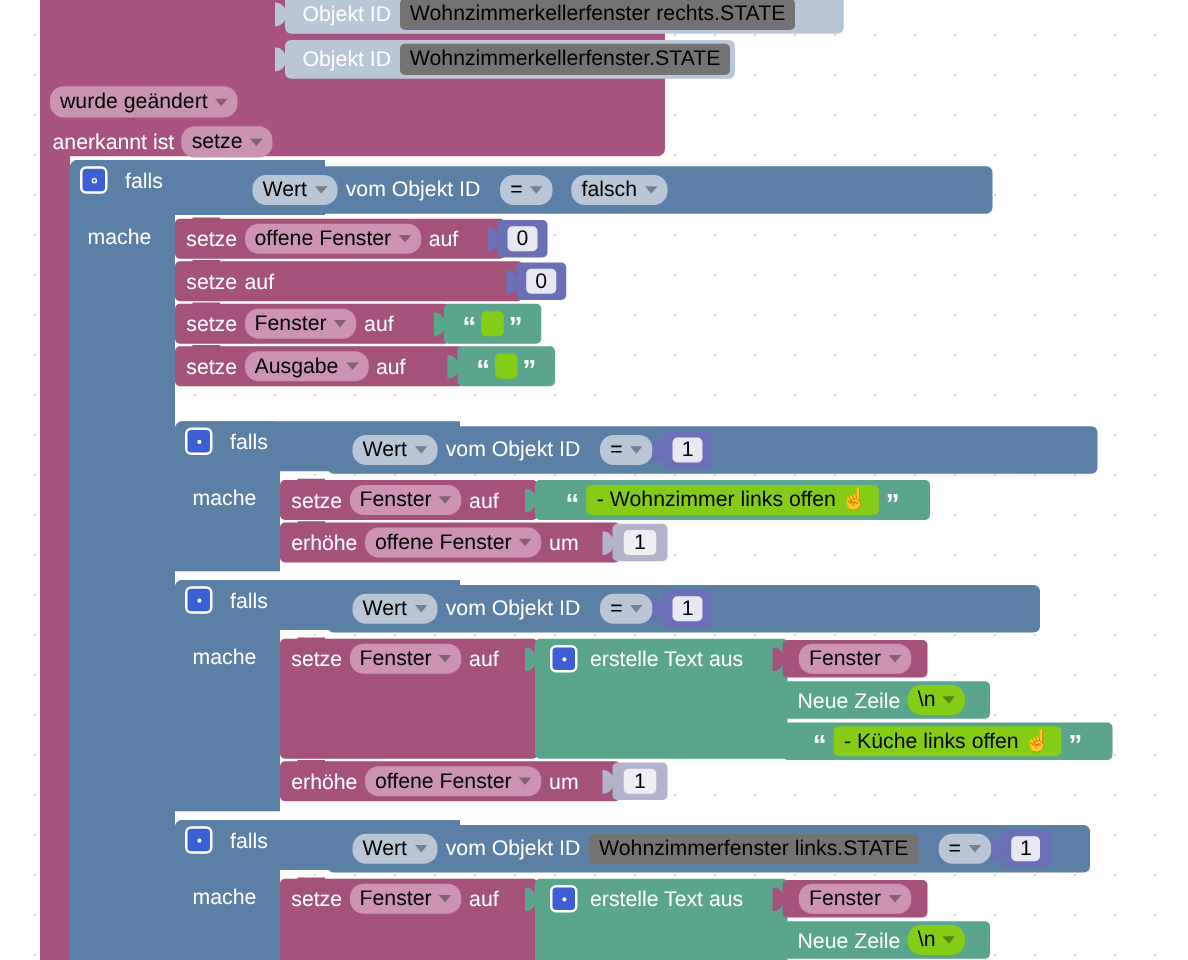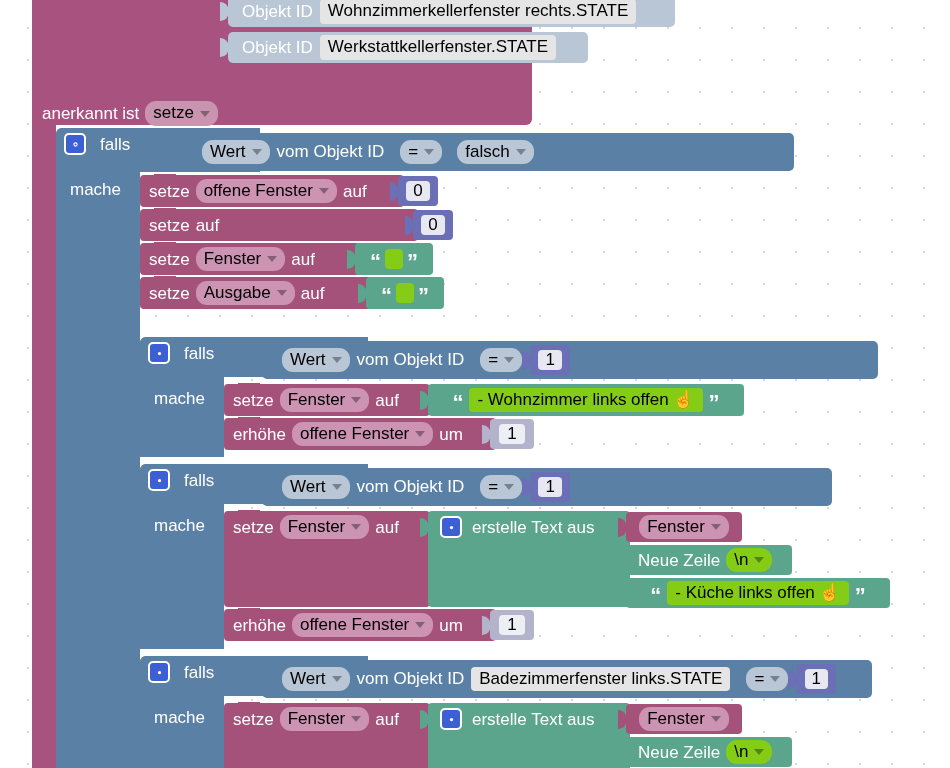--- a/index.html
+++ b/index.html
@@ -46,21 +46,21 @@
   .c-math   { background: #6b6fb5; }      
   .c-objid  { background: #b9c6d6; }      
   .c-shadow { background: #b3b3cc; }      
   .c-comment{ background: #ffff00; }      
 
   .f-event  { background: #c994b0; }
   .f-ctrl   { background: #b9c6d6; }
   .f-var    { background: #cc93b3; }
   .f-text   { background: #84cc16; }
   .f-math   { background: #e8e8f2; }
-  .f-objid  { background: #e5e5e5; }
+  .f-objid  { background: #737373; }
 
   
   .gear {
     width: 22px; height: 22px; border-radius: 5px;
     background: #3d5fd4; display: inline-flex;
     align-items: center; justify-content: center;
     border: 2px solid #ffffff; flex: none;
   }
   .gear svg { width: 13px; height: 13px; display:block; }
 
@@ -97,24 +97,30 @@
     <div class="row" style="padding-left:14px;">
       <span class="lbl">Objekt ID</span>
       <span class="field rect f-objid">Wohnzimmerkellerfenster rechts.STATE</span>
     </div>
   </div>
 
   <div class="blk c-objid" style="left:228px; top:32px; width:360px; height:31px; border-radius:5px;">
     <div class="plug c-objid" style="top:6px;"></div>
     <div class="row" style="padding-left:14px;">
       <span class="lbl">Objekt ID</span>
-      <span class="field rect f-objid">Werkstattkellerfenster.STATE</span>
-    </div>
-  </div>
-
+      <span class="field rect f-objid">Wohnzimmerkellerfenster.STATE</span>
+    </div>
+  </div>
+
+  <div class="blk" style="left:40px; top:69px;">
+    <span class="field f-event">
+      <span>wurde geändert</span>
+      <span class="caret"></span>
+    </span>
+  </div>
 
   <div class="blk" style="left:42px; top:101px; display:flex; align-items:center; gap:6px;">
     <span class="lbl">anerkannt ist</span>
     <span class="field f-event">
       <span>setze</span>
       <span class="caret"></span>
     </span>
   </div>
 
   <div class="blk c-ctrl" style="left:56px; top:128px; width:84px; height:660px; border-radius:6px 6px 0 0;"></div>
@@ -428,21 +434,21 @@
   <div class="blk c-ctrl" style="left:262px; top:660px; width:610px; height:38px; border-radius:5px;">
     <div class="plug c-ctrl" style="top:9px;"></div>
     <div class="row" style="gap:8px; padding-left:12px;">
       <span style="display:inline-flex; align-items:center; gap:7px; background:#5b80a5; border-radius:5px; padding:3px 8px; position:relative;">
         <span class="plug" style="background:#5b80a5; top:5px; left:-7px;"></span>
         <span class="field f-ctrl">
           <span>Wert</span>
           <span class="caret"></span>
         </span>
         <span class="lbl">vom Objekt ID</span>
-        <span class="field rect f-objid">Badezimmerfenster links.STATE</span>
+        <span class="field rect f-objid">Wohnzimmerfenster links.STATE</span>
       </span>
       <span class="field f-ctrl">
         <span>=</span>
         <span class="caret"></span>
       </span>
       <span class="blk c-math" style="position:relative; width:40px; height:30px; border-radius:4px; display:inline-flex; align-items:center; justify-content:center;">
         <span class="plug c-math" style="top:6px;"></span>
         <span class="field rect f-math" style="padding:0 7px;">1</span>
       </span>
     </div>

